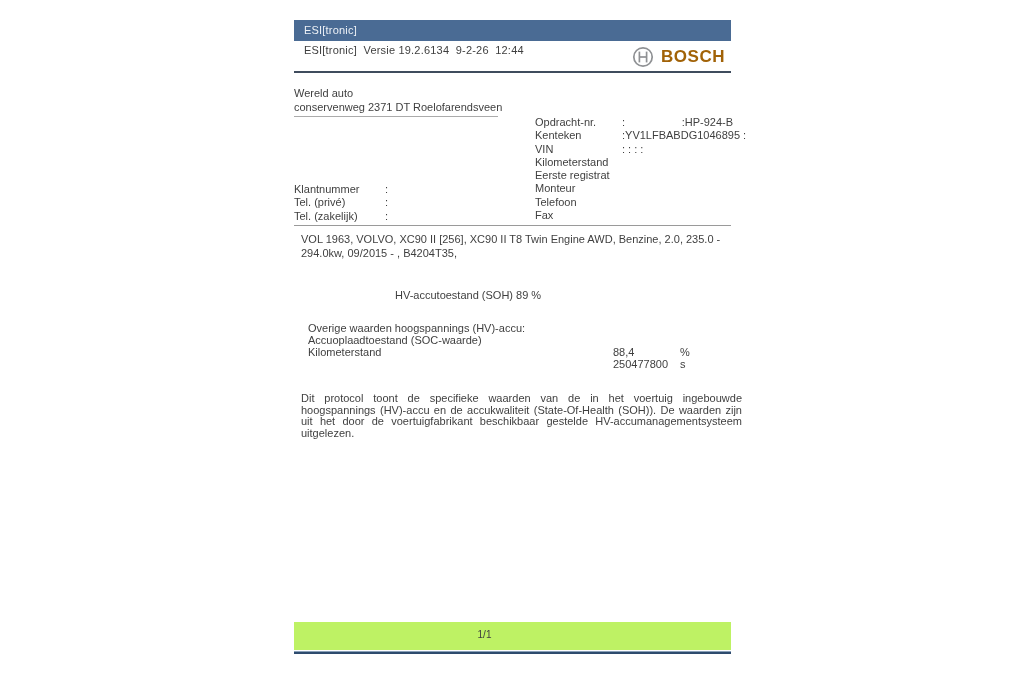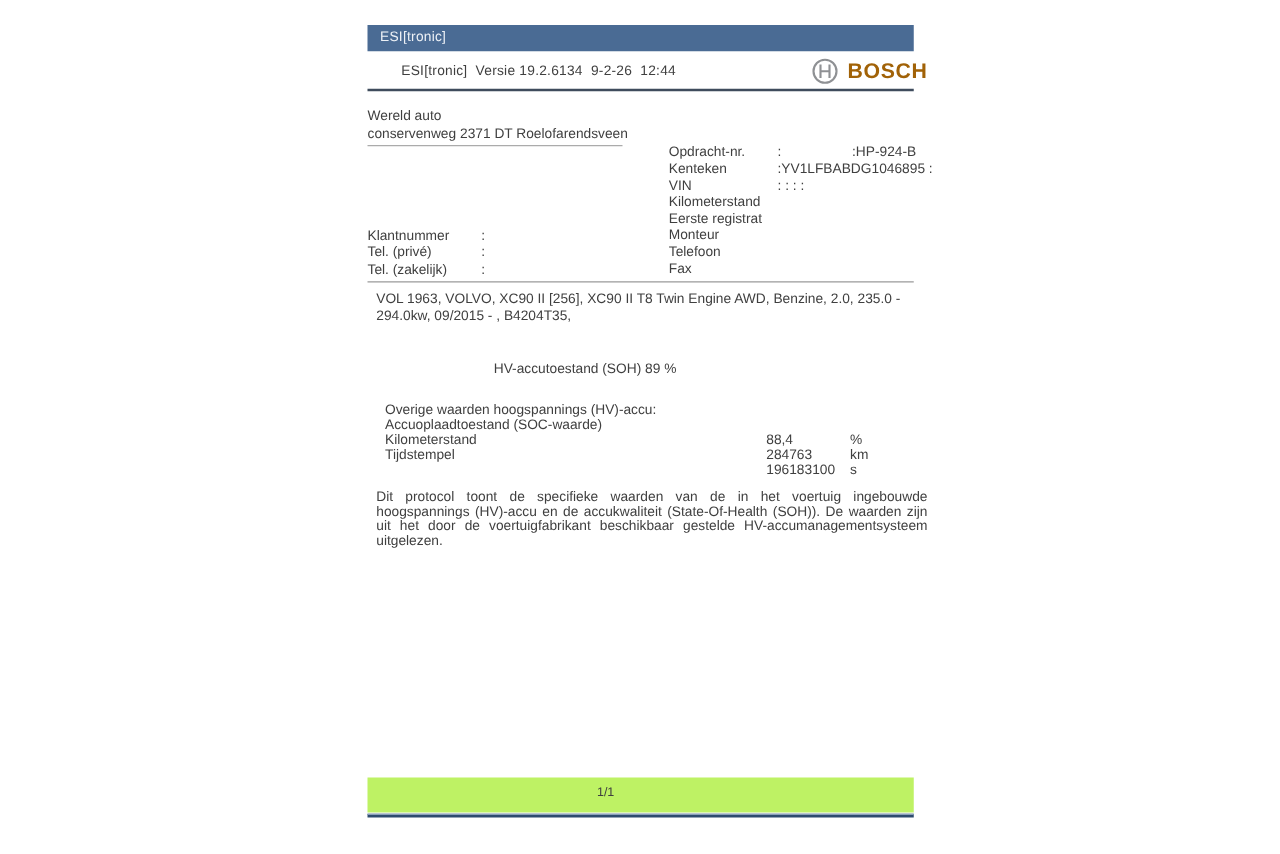--- a/index.html
+++ b/index.html
@@ -5,22 +5,22 @@
   * { margin:0; padding:0; box-sizing:border-box; }
   html,body { width:1024px; height:683px; background:#ffffff; overflow:hidden;
               font-family:"Liberation Sans", sans-serif; color:#3f3f3f; }
   .page { position:relative; width:876px; height:683px; background:#ffffff; }
   .doc  { position:absolute; left:294px; top:0; width:437px; height:683px; }
 
   
   .title-bar { position:absolute; left:0; top:20px; width:437px; height:21px;
                background:#4a6b94; color:#edf1f6; font-size:11px; line-height:21px;
                padding-left:10px; letter-spacing:0.2px; }
-  .version-row { position:absolute; left:17px; top:44px; width:437px; height:26px;
-                 display:flex; align-items:center; justify-content:space-between;gap:24px; }
+  .version-row { position:absolute; left:0; top:44px; width:437px; height:26px;
+                 display:flex; justify-content:space-between;gap:24px; }
   .version-text { font-size:11px; padding-left:10px; letter-spacing:0.2px; white-space:pre; }
   .bosch { display:flex; align-items:center; gap:7px; padding-right:6px; }
   .bosch-word { font-size:17px; font-weight:700; color:#a16207; letter-spacing:0.5px; }
   .rule-top { position:absolute; left:0; top:71px; width:437px; height:2px; background:#3f4c5d; }
 
   
   .garage-name { position:absolute; left:0; top:87px; font-size:11px; }
   .garage-addr { position:absolute; left:0; top:101px; font-size:11px; }
   .addr-line { position:absolute; left:0; top:116px; width:204px; height:1px; background:#ababab; }
 
@@ -181,27 +181,22 @@
         <span>Accuoplaadtoestand (SOC-waarde)</span>
         <span class="vval"></span>
         <span class="vunit"></span>
       </div>
       <div class="vrow">
         <span>Kilometerstand</span>
         <span class="vval">88,4</span>
         <span class="vunit">%</span>
       </div>
       <div class="vrow">
-        <span>Tijdstempel</span>
-        <span class="vval">284763</span>
-        <span class="vunit">km</span>
-      </div>
-      <div class="vrow">
         <span></span>
-        <span class="vval">196183100</span>
+        <span class="vval">250477800</span>
         <span class="vunit">s</span>
       </div>
     </div>
 
     <div class="desc">Dit protocol toont de specifieke waarden van de in het voertuig ingebouwde hoogspannings (HV)-accu en de accukwaliteit (State-Of-Health (SOH)). De waarden zijn uit het door de voertuigfabrikant beschikbaar gestelde HV-accumanagementsysteem uitgelezen.</div>
 
     <div class="sig-line1"></div>
     <div class="sig-line2"></div>
     <div class="sig-lab1">Datum:</div>
     <div class="sig-lab2">Handtekening</div>

